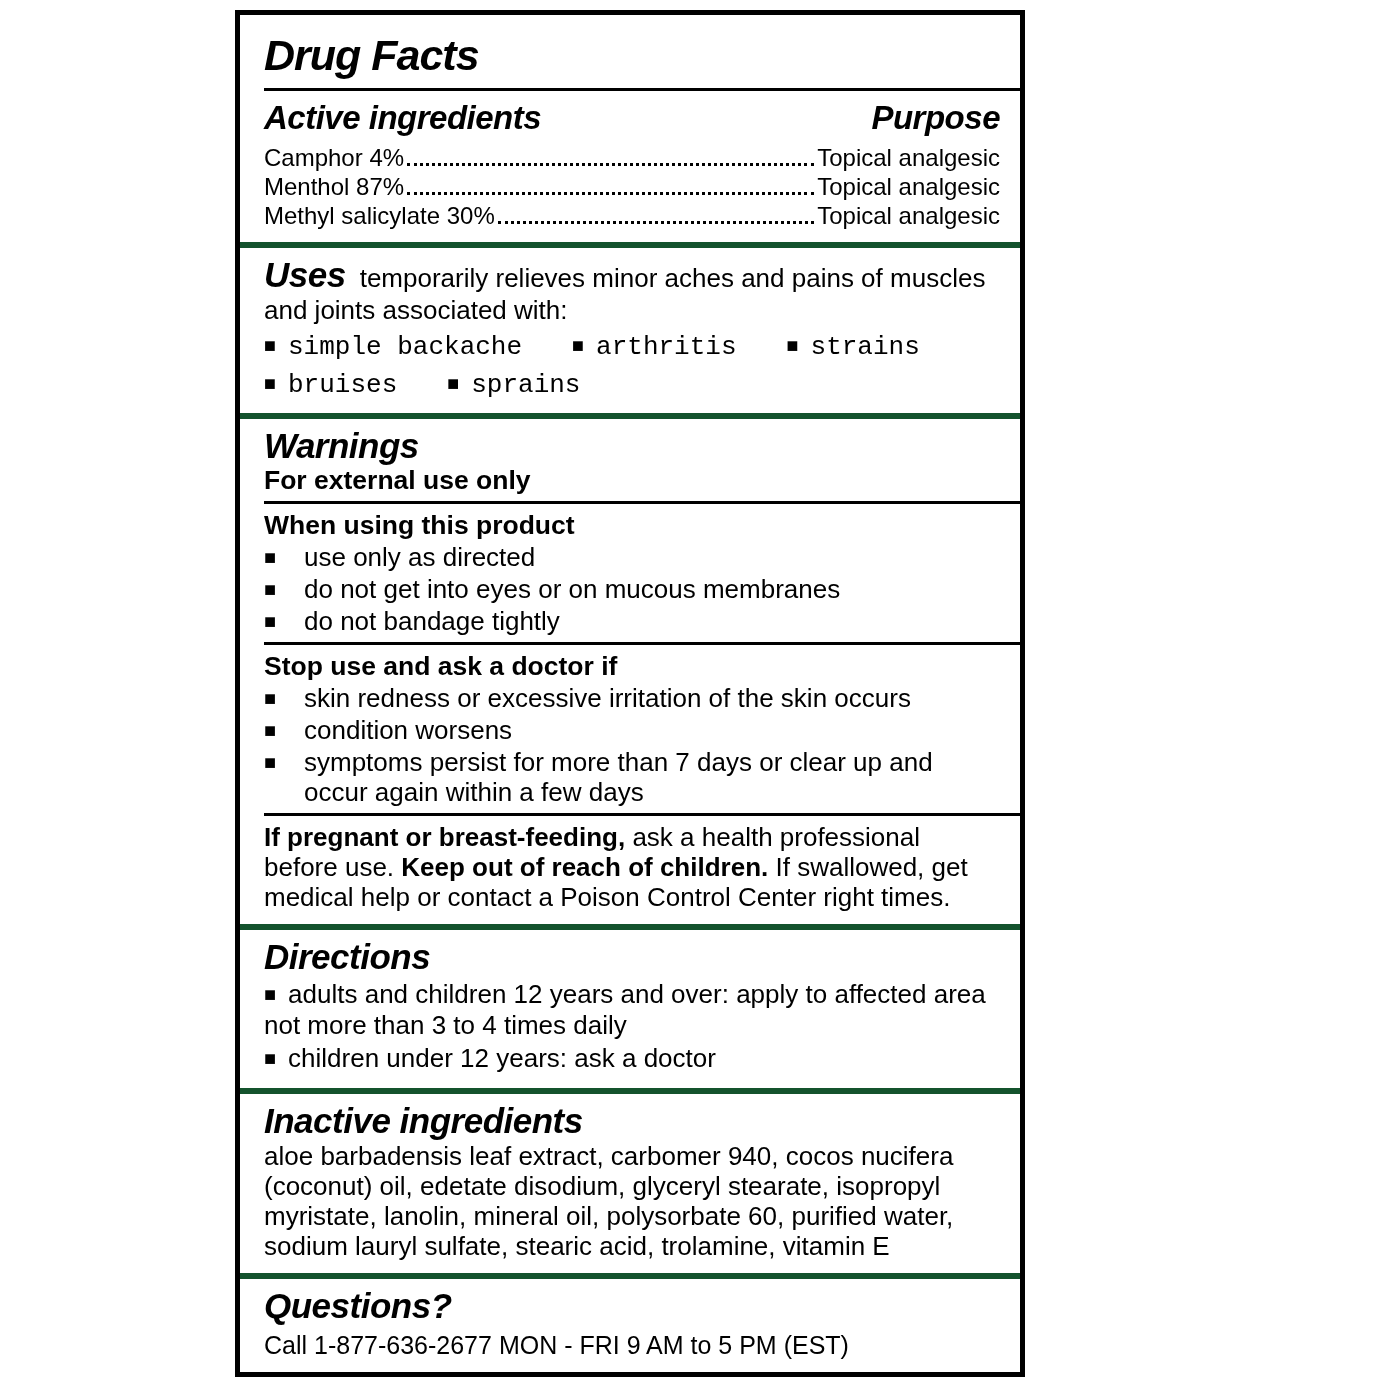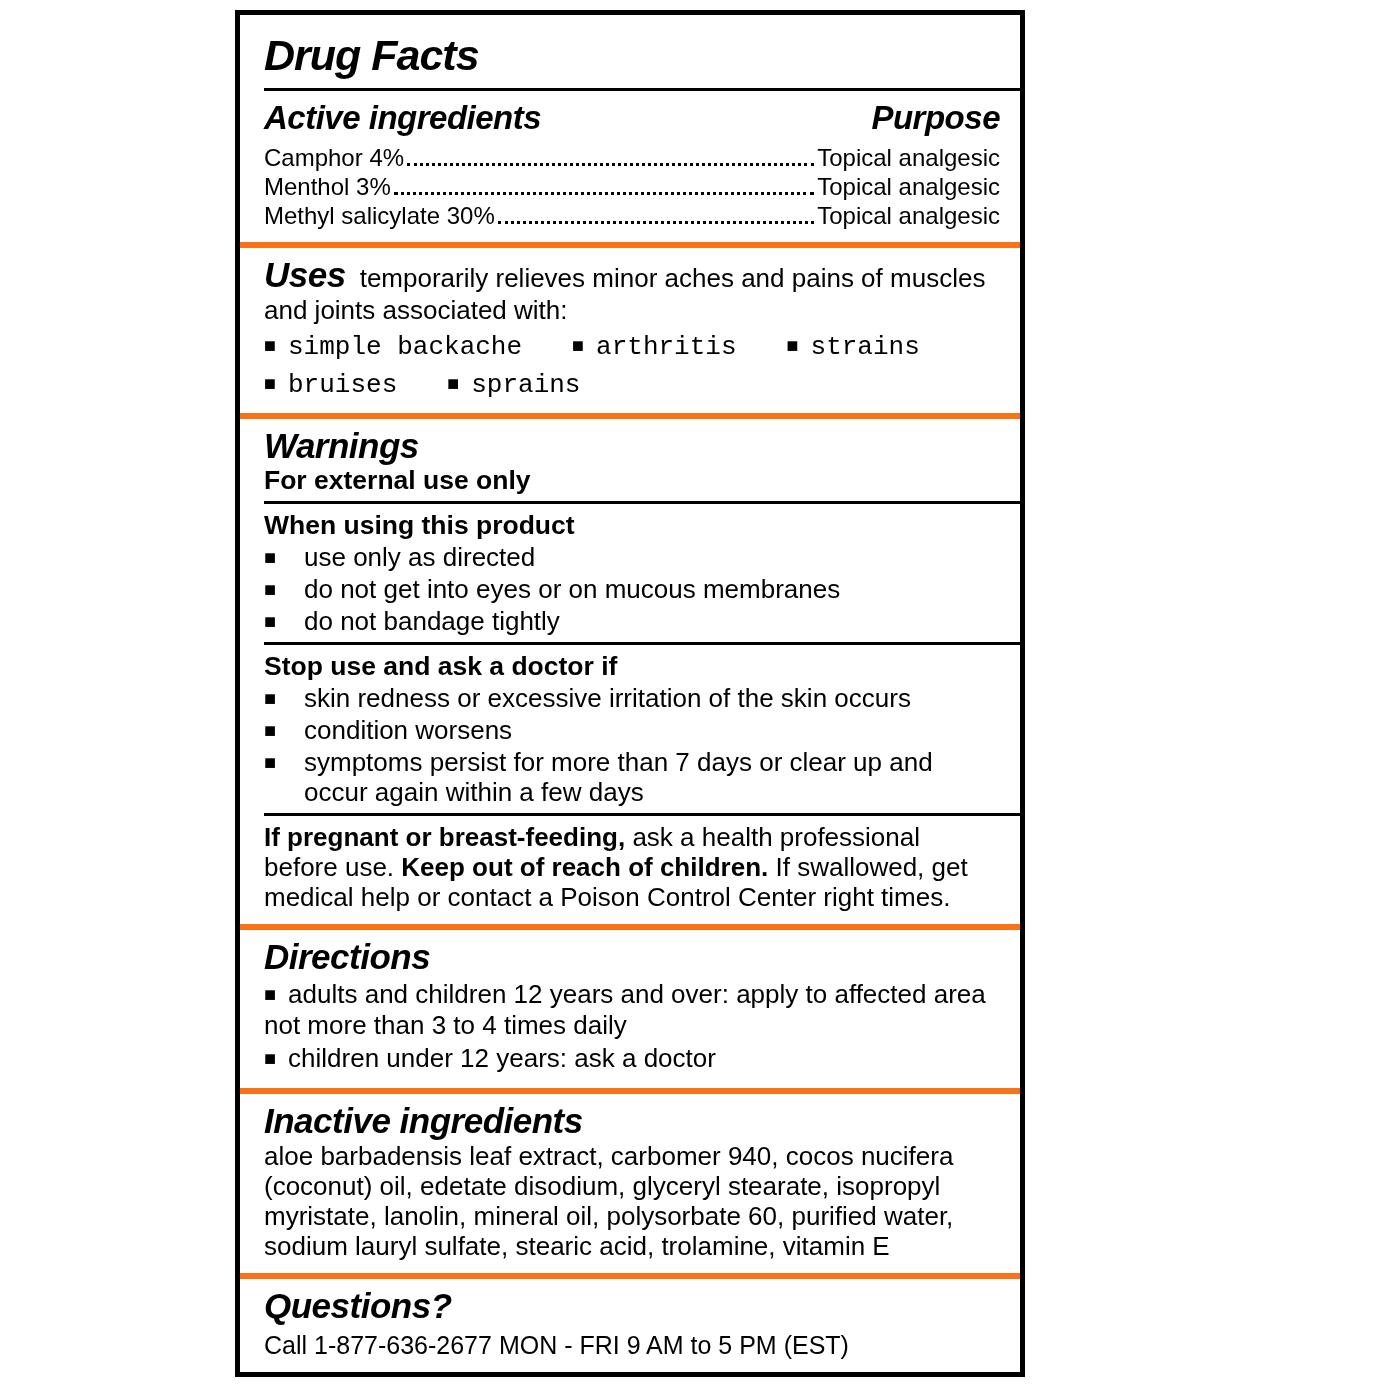--- a/index.html
+++ b/index.html
@@ -16,21 +16,21 @@
     width: 790px;
     margin: 0 auto;
     position: relative;
     top: 10px;
     border: 5px solid #000;
     background: #fff;
     box-sizing: border-box;
   }
   .section {
     padding: 8px 20px 12px 24px;
-    border-top: 6px solid #f97316;
+    border-top: 6px solid #14532d;
   }
   .section.first { border-top: none; }
 
   .title {
     font-size: 43px;
     font-weight: bold;
     font-style: italic;
     letter-spacing: -1px;
     padding-top: 10px;
     line-height: 1.05;
@@ -132,21 +132,21 @@
         <span>Active ingredients</span>
         <span>Purpose</span>
       </div>
       <div>
           <div class="ai-row">
           <span>Camphor 4%</span>
           <span class="leader"></span>
           <span>Topical analgesic</span>
         </div>
           <div class="ai-row">
-          <span>Menthol 3%</span>
+          <span>Menthol 87%</span>
           <span class="leader"></span>
           <span>Topical analgesic</span>
         </div>
           <div class="ai-row">
           <span>Methyl salicylate 30%</span>
           <span class="leader"></span>
           <span>Topical analgesic</span>
         </div>
         </div>
     </div>

